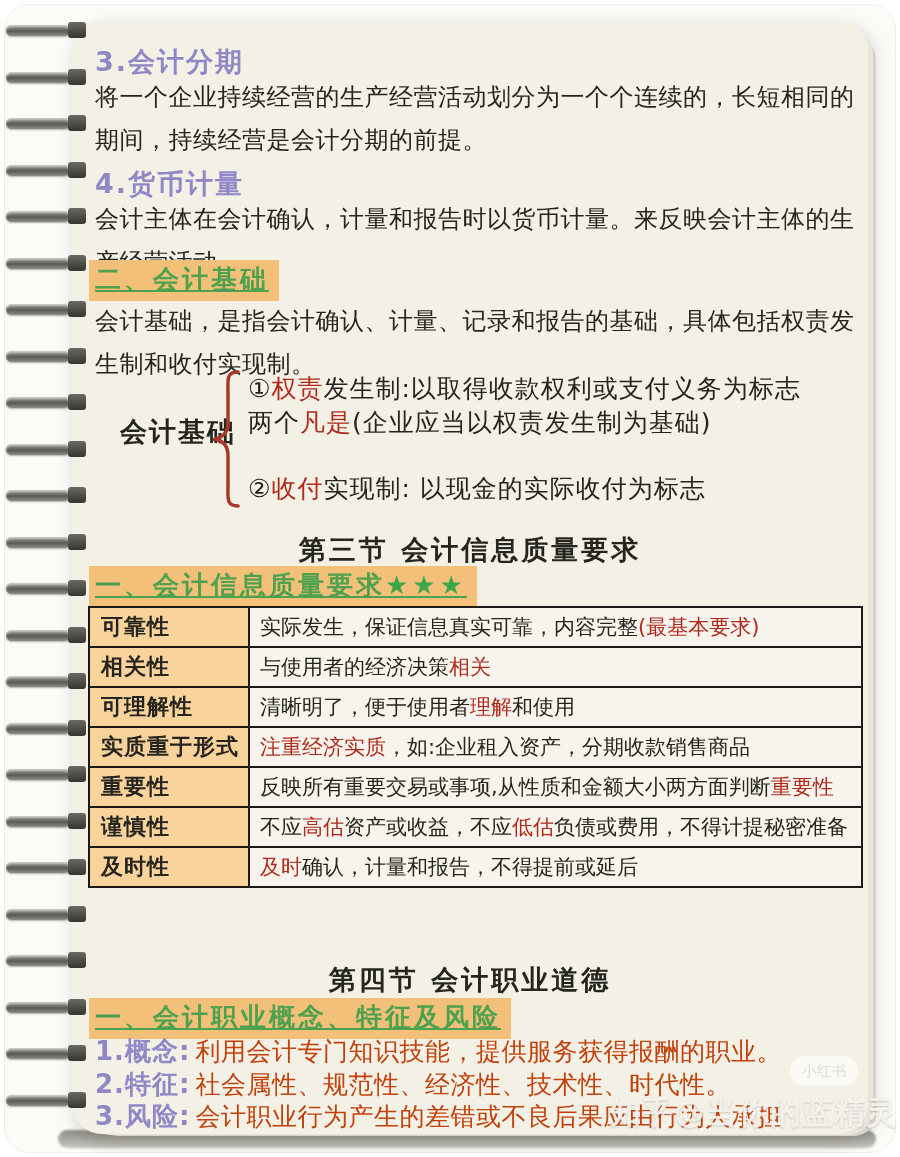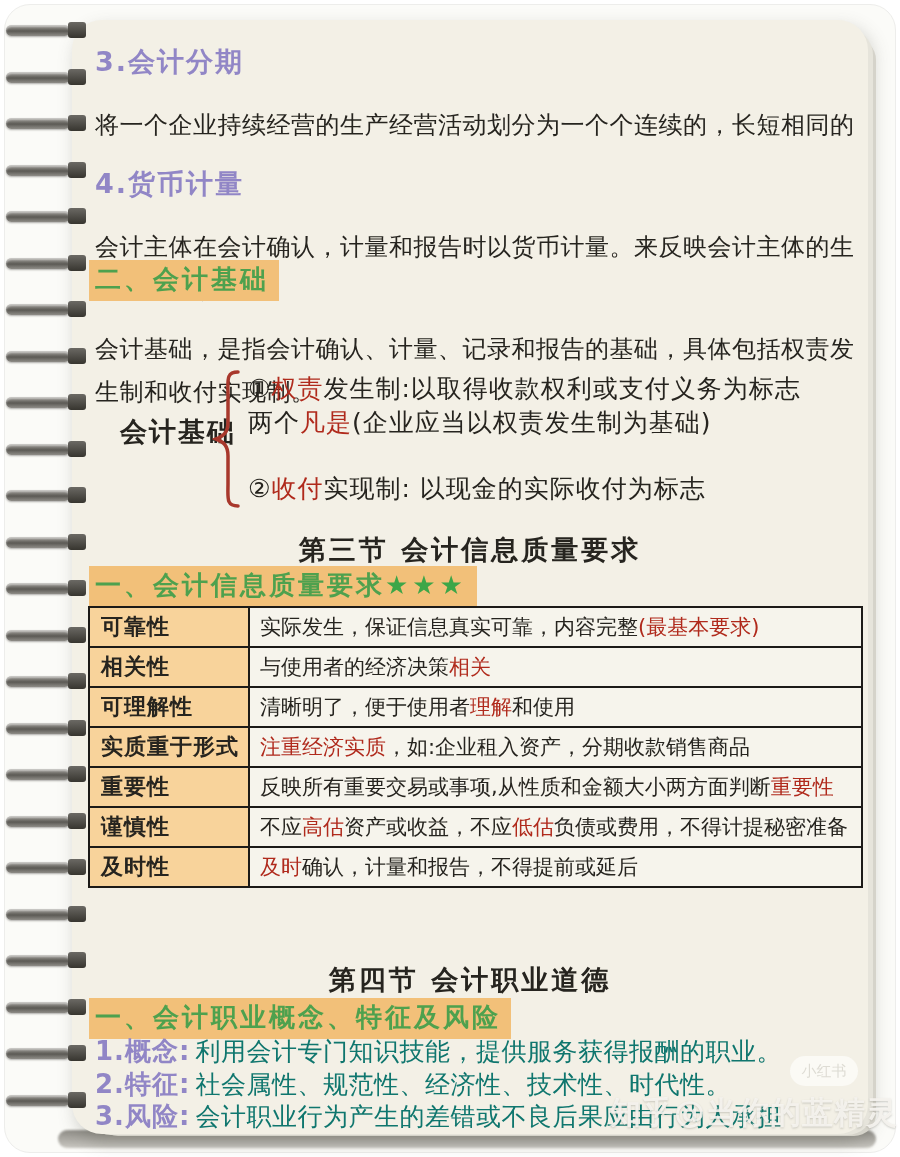--- a/index.html
+++ b/index.html
@@ -20,55 +20,56 @@
   .ring .wire{position:absolute;left:0;top:3px;width:64px;height:11px;border-radius:6px;
     background:linear-gradient(180deg,#a3a19c,#5c5a55 55%,#8f8d88);
     box-shadow:inset 0 2px 2px rgba(255,255,255,.45), 0 1px 2px rgba(60,58,54,.4);}
   .ring .knob{position:absolute;right:0;top:0;width:18px;height:16px;border-radius:3px;
     background:linear-gradient(180deg,#6b6964,#37352f);}
   
   .abs{position:absolute;}
   .seg-ink{color:#26241f;}
   .seg-red{color:#b02a1c;}
   .purple-h{color:#9186c6;font-size:27px;font-weight:bold;letter-spacing:2px;}
-  .para{font-size:24px;line-height:43px;letter-spacing:.5px;color:#26241f;width:773px;margin-top:28px;}
+  .para{font-size:24px;line-height:43px;letter-spacing:.5px;color:#26241f;width:773px;}
   .hl{display:inline-block;background:#f2c079;color:#4ea14e;font-size:26px;font-weight:bold;
-      letter-spacing:3px;padding:2px 10px 4px 6px;}
+      letter-spacing:3px;padding:2px 10px 4px 6px;text-decoration:underline;}
   .hl .stars{color:#3da648;letter-spacing:4px;}
   .center-title{left:0;width:100%;text-align:center;font-size:27px;font-weight:bold;
       letter-spacing:3px;color:#26241f;}
   .brace-line{font-size:25px;letter-spacing:1px;}
   .brace-label{font-size:27px;font-weight:bold;color:#26241f;letter-spacing:2px;}
   
   .qtable{position:absolute;left:16px;top:586px;border-collapse:collapse;background:#f6f4ec;}
   .qtable td{border:2.5px solid #1c1a17;height:36px;vertical-align:middle;}
   .qtable td.term{width:146px;background:#f8d39b;font-size:22px;font-weight:bold;
       padding-left:11px;letter-spacing:1px;color:#26241f;}
   .qtable td.desc{width:600px;background:#f6f4ec;font-size:21px;padding-left:10px;letter-spacing:0;}
   
   .item-num{color:#9186c6;font-size:26px;font-weight:bold;letter-spacing:1px;text-align:right;}
-  .item-text{color:#0f766e;font-size:25px;letter-spacing:.5px;}
+  .item-text{color:#c2410c;font-size:25px;letter-spacing:.5px;}
   
   .wm-zhihu{position:absolute;left:610px;top:1092px;z-index:9;font-size:31px;font-weight:bold;
       letter-spacing:1px;color:rgba(246,244,239,.9);text-shadow:0 1px 2px rgba(110,108,100,.3);}
   .wm-xhs{position:absolute;left:790px;top:1056px;z-index:9;width:68px;height:30px;border-radius:15px;
       background:rgba(251,250,246,.95);color:#dedcd4;font-size:15px;
       display:flex;align-items:center;justify-content:center;}
 </style>
 </head>
 <body>
 
 <div class="photo"></div>
 <div class="shadow-band"></div>
 
 <div class="page">
 
   <div class="abs purple-h" style="left:23px;top:24px;">3.会计分期</div>
   <div class="abs para" style="left:23px;top:56px;">
     <div>将一个企业持续经营的生产经营活动划分为一个个连续的，长短相同的</div>
+    <div>期间，持续经营是会计分期的前提。</div>
   </div>
 
   <div class="abs purple-h" style="left:23px;top:146px;">4.货币计量</div>
   <div class="abs para" style="left:23px;top:178px;">
     <div>会计主体在会计确认，计量和报告时以货币计量。来反映会计主体的生</div>
     <div>产经营活动。</div>
   </div>
 
   <div class="abs" style="left:17px;top:240px;">
     <span class="hl">二、会计基础</span>

